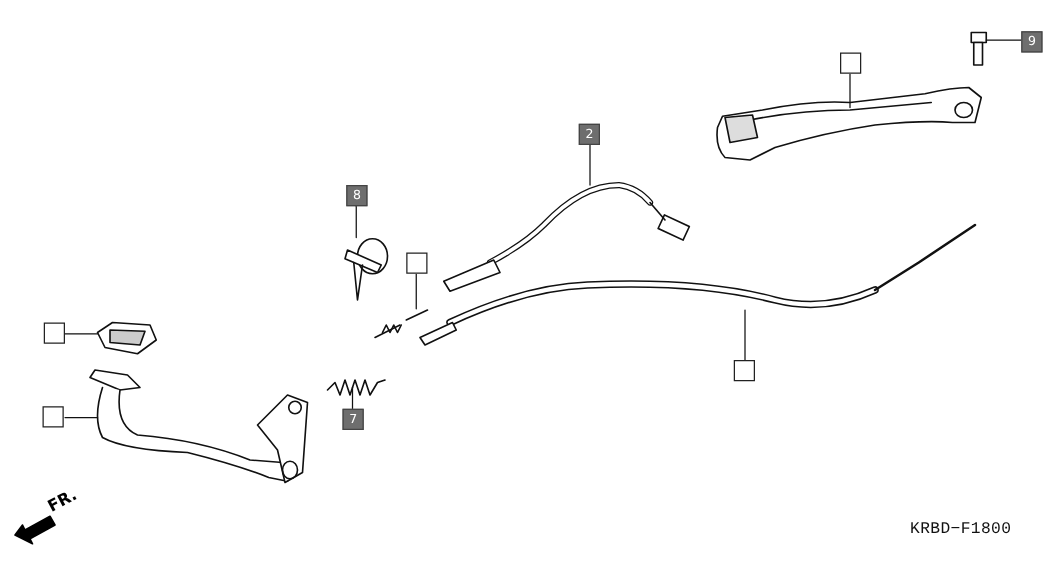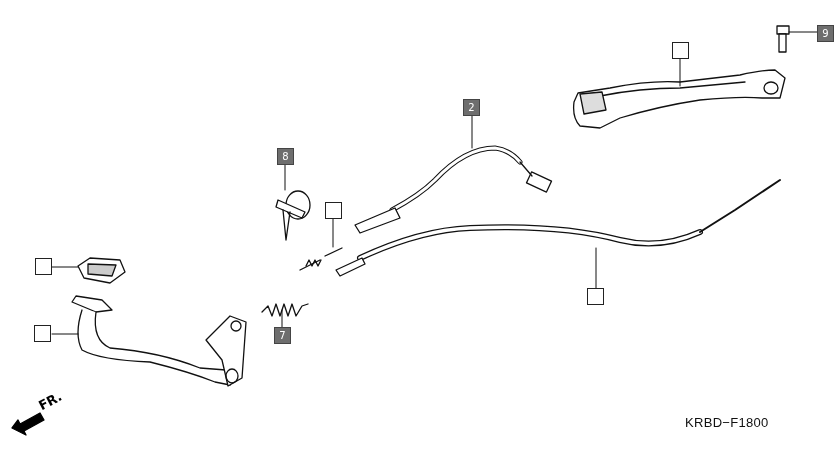--- a/index.html
+++ b/index.html
@@ -1,21 +1,21 @@
 <!DOCTYPE html>
 <html><head>
 <meta charset="utf-8">
 <style>
   html,body{margin:0;padding:0;background:#fff;}
   body{width:840px;height:456px;position:relative;overflow:hidden;font-family:"Liberation Sans",sans-serif;}
   svg.art{position:absolute;left:0;top:0;}
   .callout{position:absolute;width:17px;height:17px;box-sizing:border-box;border:1px solid #222;background:#fff;
     font-family:"DejaVu Sans",sans-serif;font-size:10px;line-height:15px;text-align:center;color:#fff;}
   .callout.filled{background:#6e6e6e;border-color:#444;}
-  .code{position:absolute;left:685px;top:415px;font-family:Liberation Sans, sans-serif;font-size:13px;color:#111;letter-spacing:0.3px;}
+  .code{position:absolute;left:728px;top:415px;font-family:Liberation Mono, monospace;font-size:13px;color:#111;letter-spacing:0.3px;}
   .fr{position:absolute;left:36px;top:400px;font-family:"DejaVu Sans",sans-serif;font-weight:bold;font-size:13px;color:#000;transform:rotate(-28deg);transform-origin:left top;}
 </style>
 </head>
 <body>
 
 <svg class="art" width="840" height="456" viewBox="0 0 840 456" fill="none" stroke="#111" stroke-width="1.3" stroke-linecap="round" stroke-linejoin="round">
 
   <g>
     <path d="M578 93 L610 88 Q650 80 680 82 L740 75 Q762 70 775 70 L785 78 L780 98 L762 98 Q740 96 700 100 Q660 106 620 118 L600 128 L580 126 Q572 118 574 102 Z" fill="#fff"></path>
     <path d="M600 96 Q640 88 680 88 L745 82"></path>

